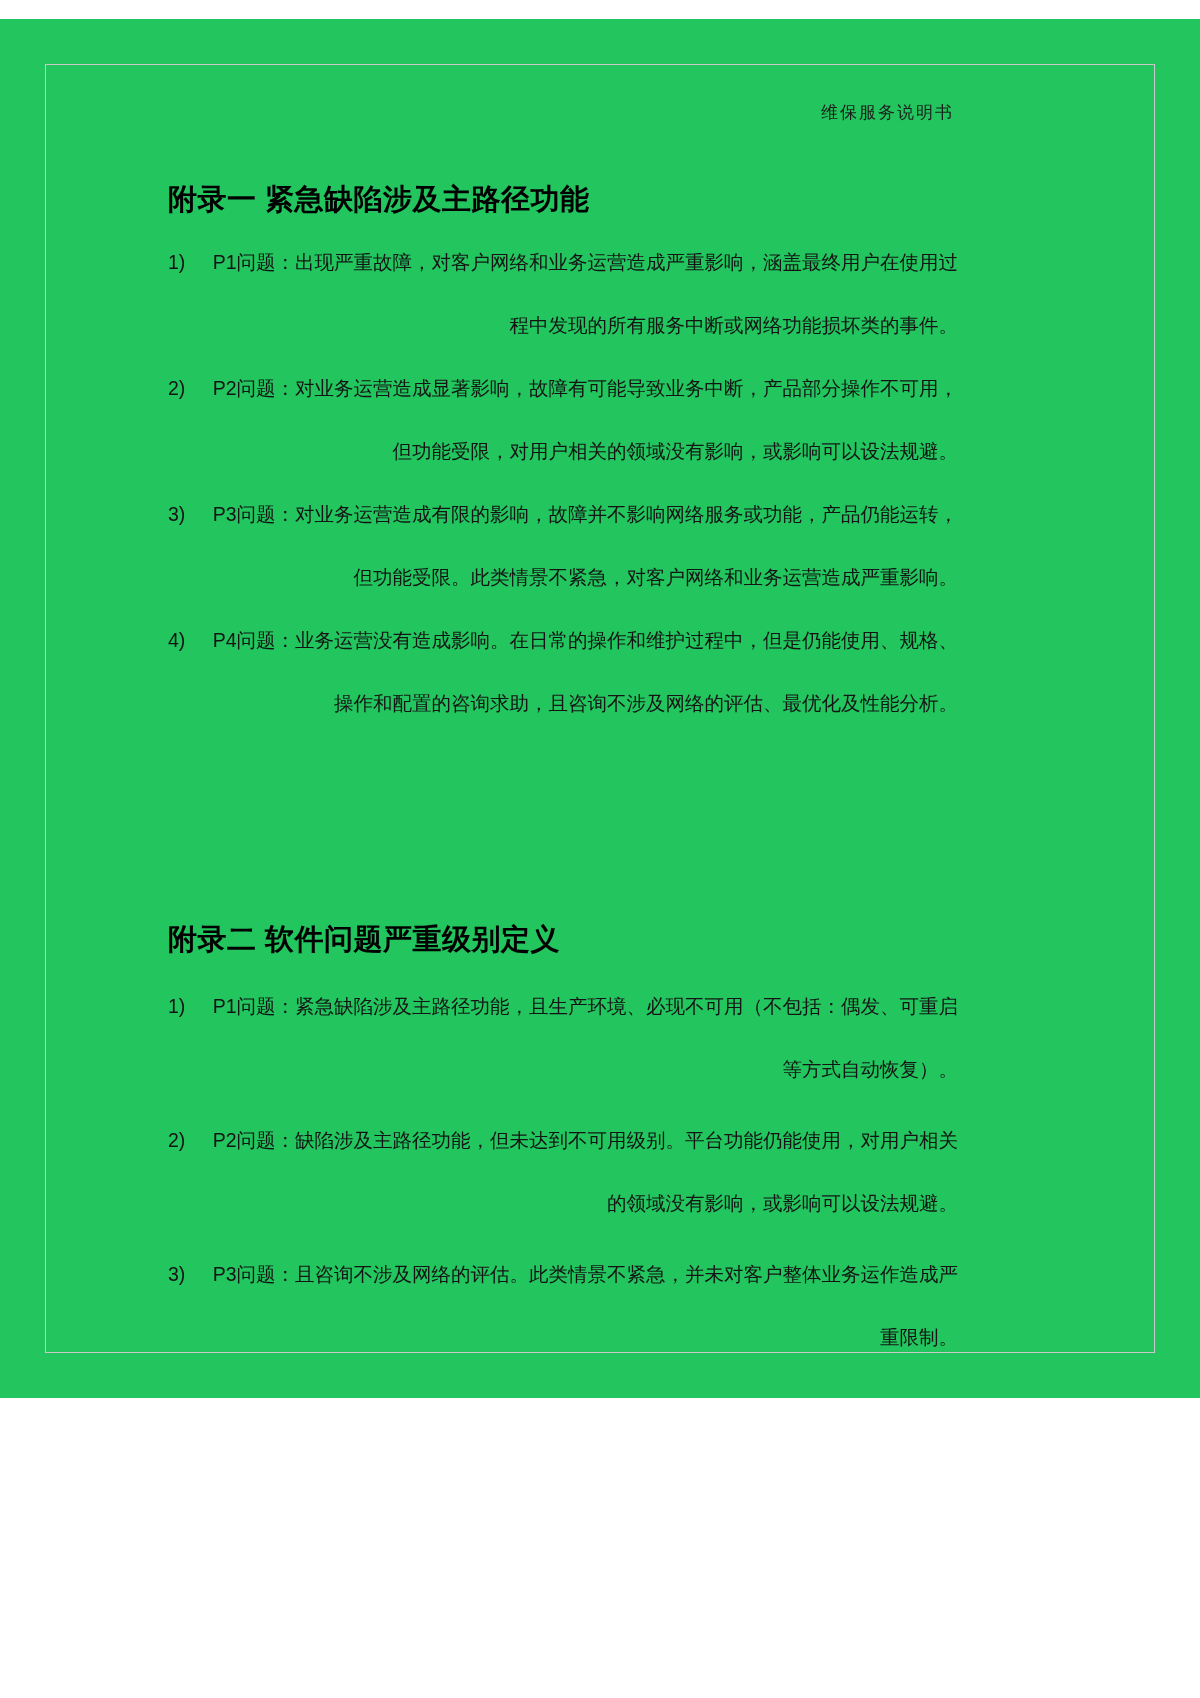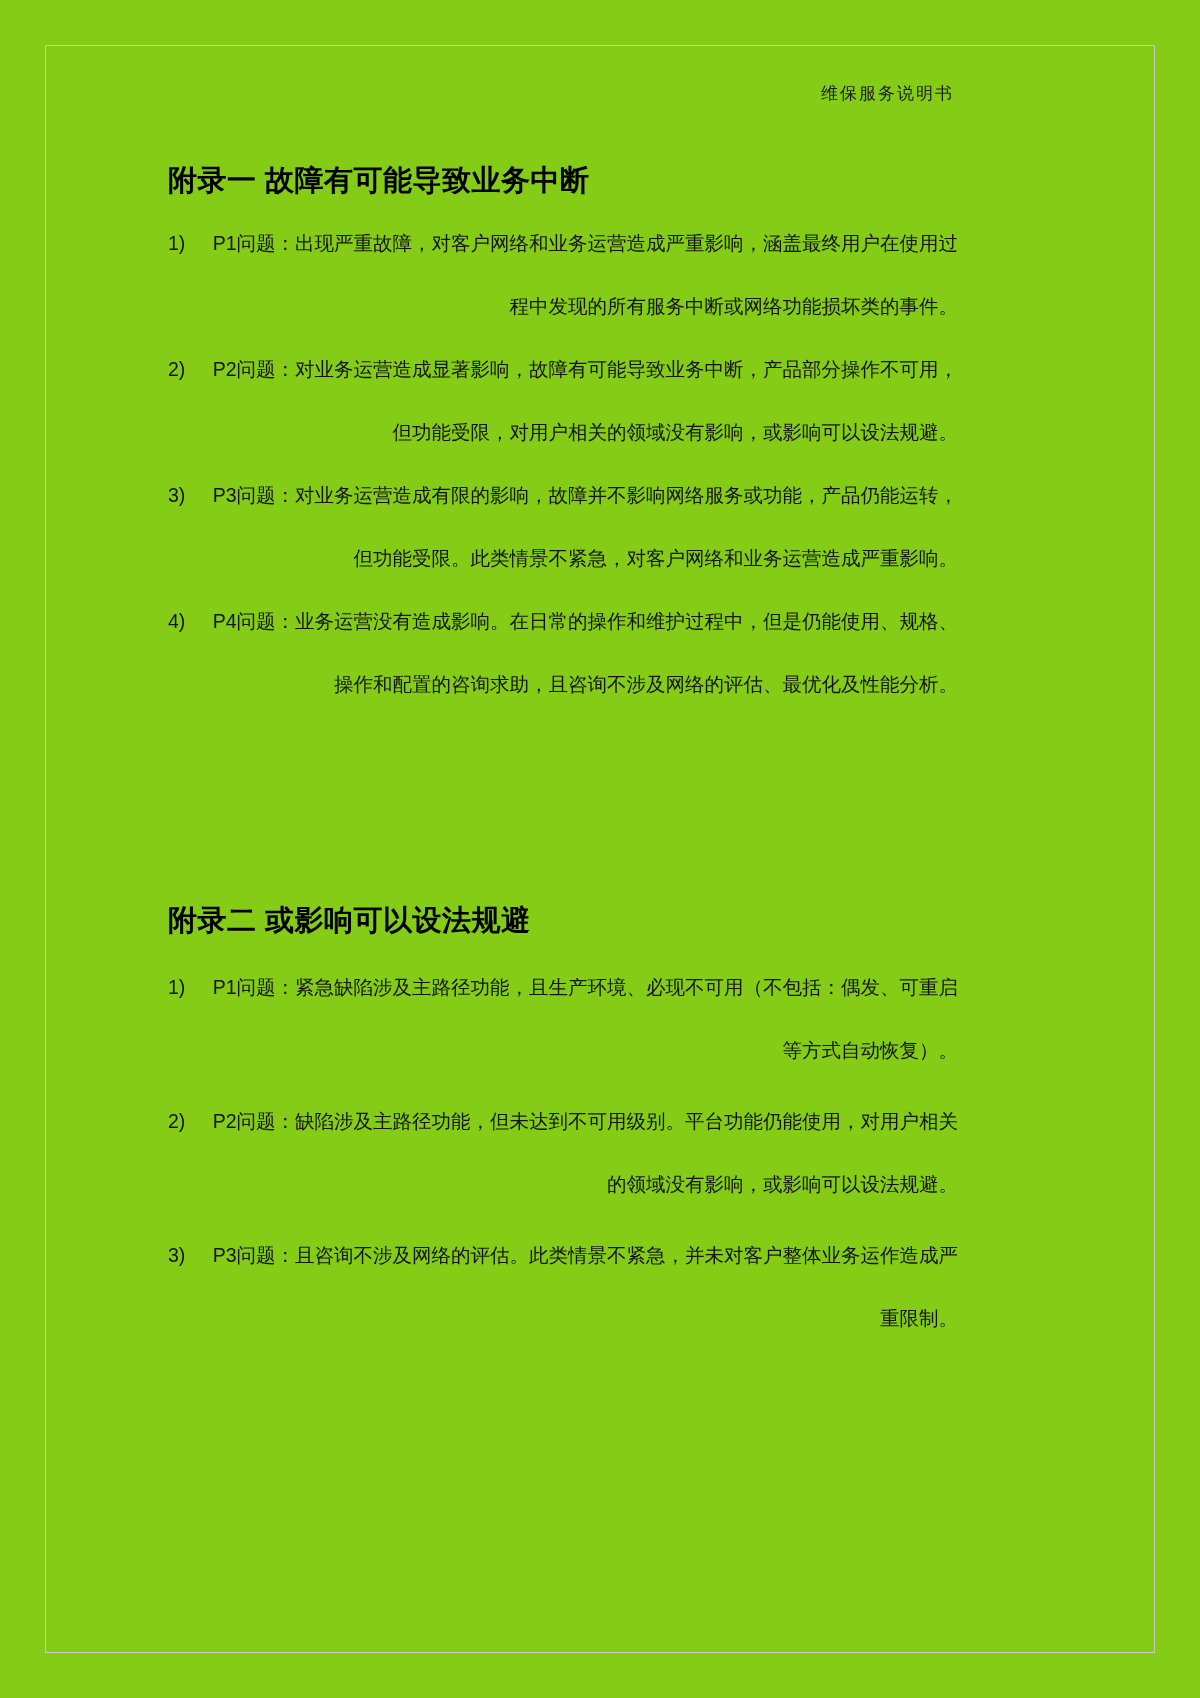--- a/index.html
+++ b/index.html
@@ -3,25 +3,26 @@
 <meta charset="utf-8">
 <style>
   html, body {
     margin: 0;
     padding: 0;
     background: #ffffff;
   }
   .page {
     position: relative;
     width: 1200px;
-    height: 1698px;
-    background: #84cc16;
+    height: 1379px;
+    background: #22c55e;
     font-family: "Liberation Sans", sans-serif;
     color: #111111;
     overflow: hidden;
+    margin-top: 19px;
   }
   .border-box {
     position: absolute;
     left: 45px;
     top: 45px;
     right: 45px;
     bottom: 45px;
     border: 1px solid #c9c9c9;
     pointer-events: none;
   }
@@ -89,42 +90,42 @@
 </head>
 <body>
 
 <div class="page">
   <div class="border-box"></div>
 
   <div class="doc-header">维保服务说明书</div>
 
   <div class="content">
 
-    <h1 class="section-title title-1">附录一 故障有可能导致业务中断</h1>
+    <h1 class="section-title title-1">附录一 紧急缺陷涉及主路径功能</h1>
 
     <div class="list list-1">
       <div class="list-item">
         <span class="item-num">1)</span>
         <span class="item-text">P1问题：出现严重故障，对客户网络和业务运营造成严重影响，涵盖最终用户在使用过程中发现的所有服务中断或网络功能损坏类的事件。</span>
       </div>
       <div class="list-item">
         <span class="item-num">2)</span>
         <span class="item-text">P2问题：对业务运营造成显著影响，故障有可能导致业务中断，产品部分操作不可用，但功能受限，对用户相关的领域没有影响，或影响可以设法规避。</span>
       </div>
       <div class="list-item">
         <span class="item-num">3)</span>
         <span class="item-text">P3问题：对业务运营造成有限的影响，故障并不影响网络服务或功能，产品仍能运转，但功能受限。此类情景不紧急，对客户网络和业务运营造成严重影响。</span>
       </div>
       <div class="list-item">
         <span class="item-num">4)</span>
         <span class="item-text">P4问题：业务运营没有造成影响。在日常的操作和维护过程中，但是仍能使用、规格、操作和配置的咨询求助，且咨询不涉及网络的评估、最优化及性能分析。</span>
       </div>
     </div>
 
-    <h1 class="section-title title-2">附录二 或影响可以设法规避</h1>
+    <h1 class="section-title title-2">附录二 软件问题严重级别定义</h1>
 
     <div class="list list-2">
       <div class="list-item">
         <span class="item-num">1)</span>
         <span class="item-text">P1问题：紧急缺陷涉及主路径功能，且生产环境、必现不可用（不包括：偶发、可重启等方式自动恢复）。</span>
       </div>
       <div class="list-item">
         <span class="item-num">2)</span>
         <span class="item-text">P2问题：缺陷涉及主路径功能，但未达到不可用级别。平台功能仍能使用，对用户相关的领域没有影响，或影响可以设法规避。</span>
       </div>

